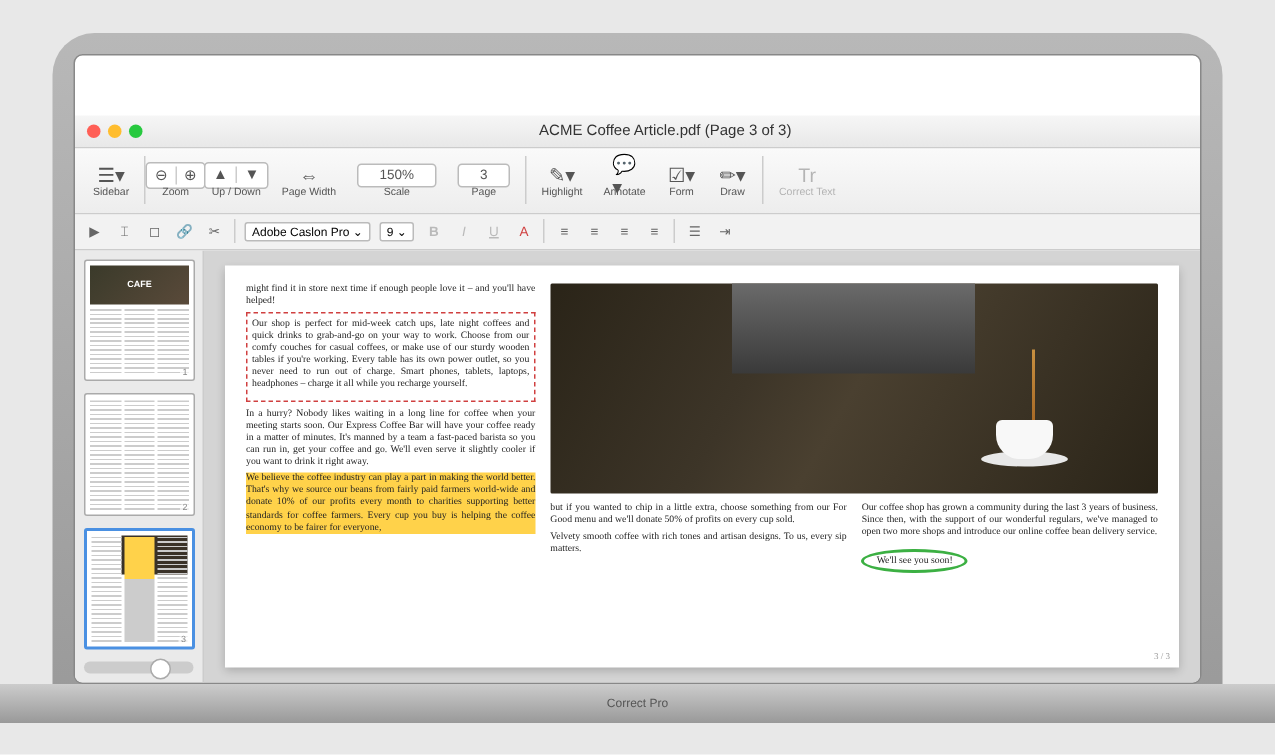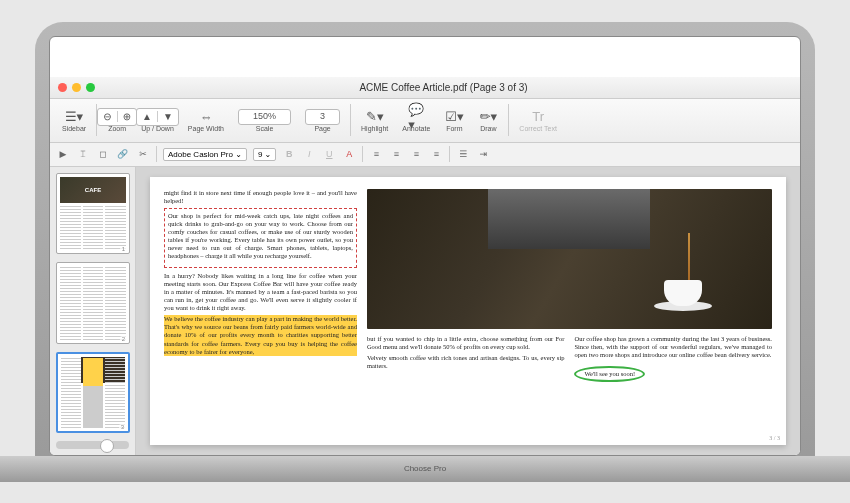--- a/index.html
+++ b/index.html
@@ -214,15 +214,15 @@
                 <span class="green-circle"><span>We'll see you soon!</span></span>
               </div>
             </div>
           </div>
           <div class="pagenum">3 / 3</div>
         </div>
       </div>
     </div>
   </div>
   <div class="base">
-      <span>Choose Pro</span>
+      <span>Correct Pro</span>
     </div>
 </div>
 
 </body></html>

